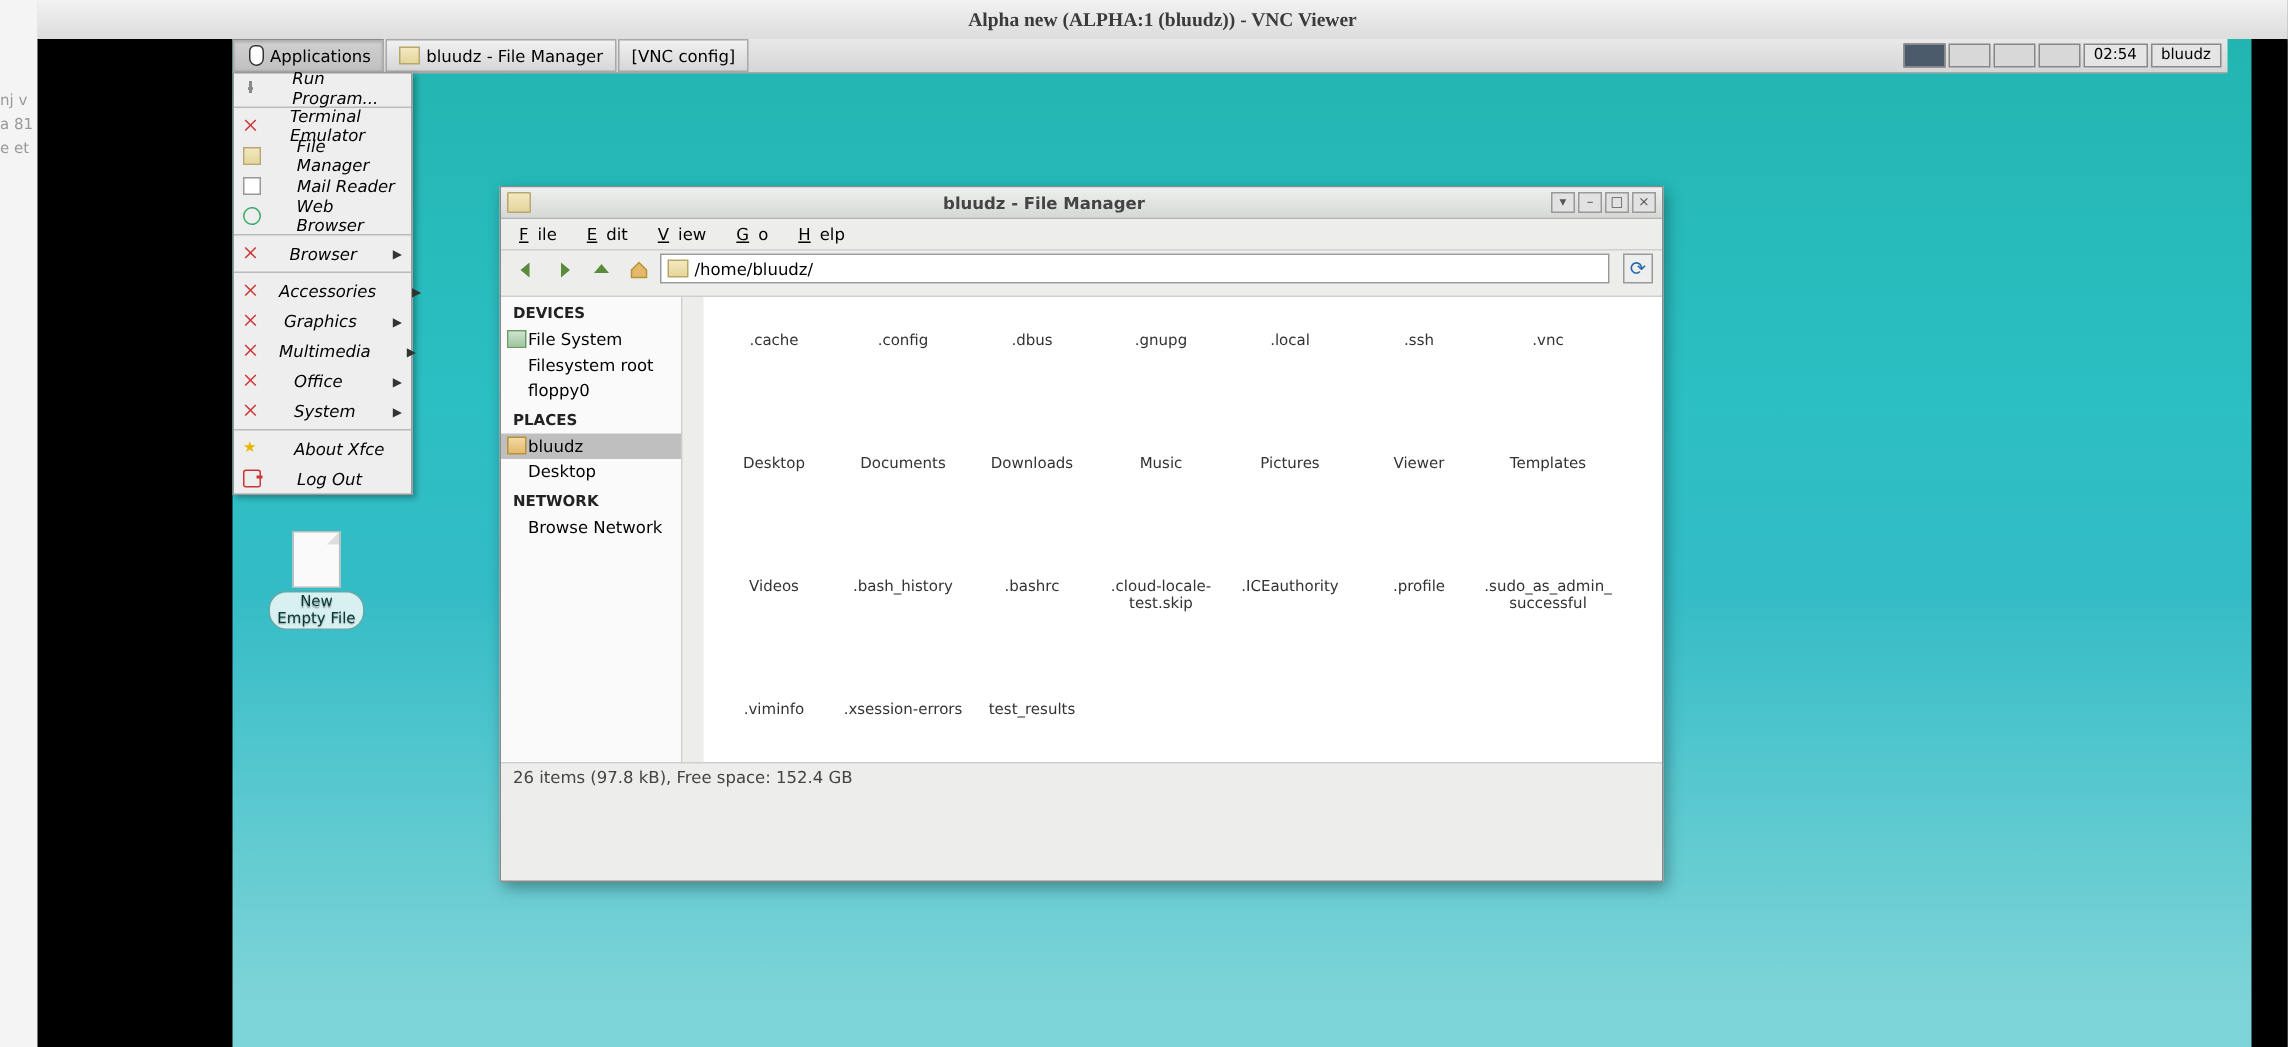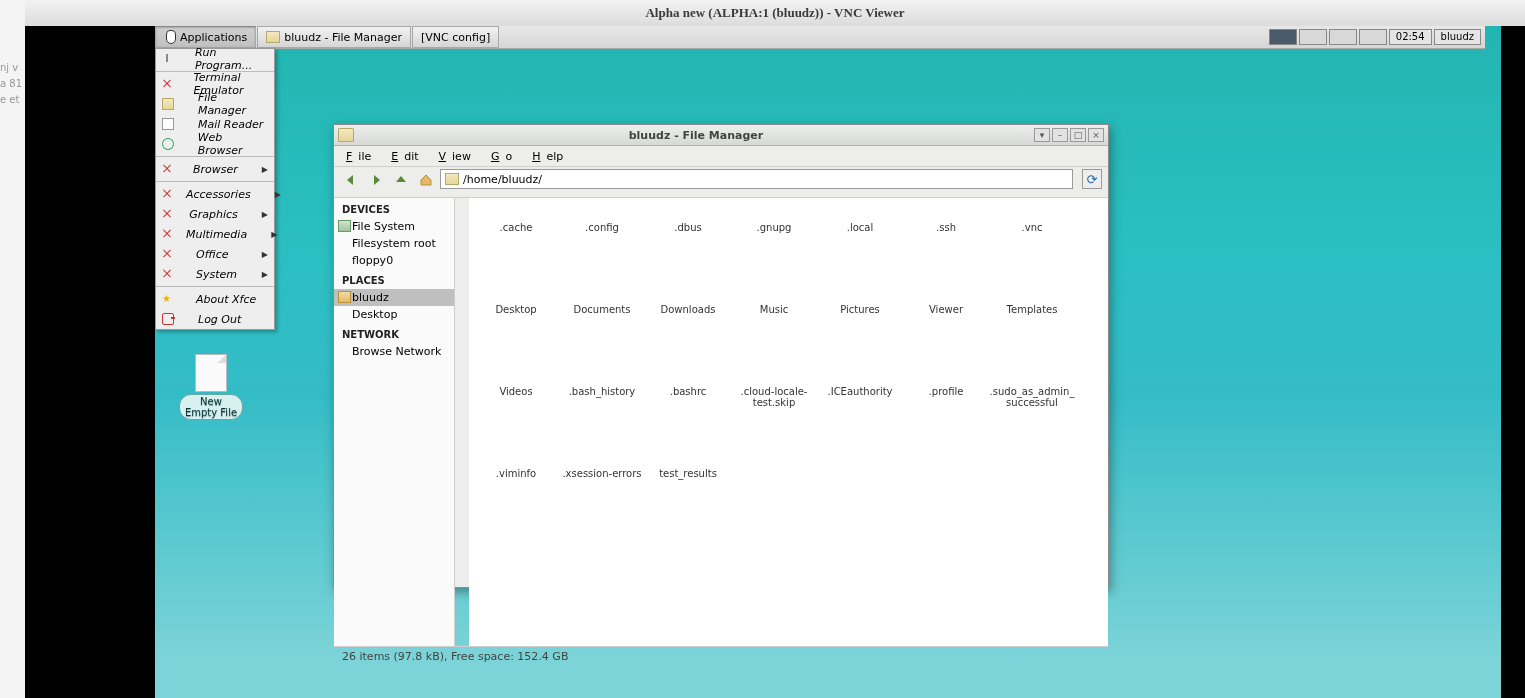--- a/index.html
+++ b/index.html
@@ -46,21 +46,21 @@
   .fm-title .wbtn{width:14px;height:12px;border:1px solid #999;background:#e2e2e2;margin-left:2px;font-size:9px;line-height:12px;text-align:center;color:#555;}
   .fm-menu{height:20px;display:flex;align-items:center;gap:2px;padding:0 6px;border-bottom:1px solid #cfcfcf;font-size:11px;}
   .fm-menu span{padding:2px 6px;cursor:default;}
   .fm-menu span u{text-decoration:underline;}
   .fm-tool{height:26px;display:flex;gap:3px;padding:2px 6px;border-bottom:1px solid #cfcfcf;}
   .tbtn{width:20px;height:20px;display:flex;align-items:center;justify-content:center;border:1px solid transparent;}
   .arrow-svg{width:14px;height:14px;}
   .path{flex:1;height:18px;border:1px solid #9a9a9a;background:#fff;display:flex;align-items:center;padding:0 4px;font-size:11px;}
   .path .tinyfolder{width:12px;height:10px;background:linear-gradient(#f3e8c0,#e5d69a);border:1px solid #b8a76a;margin-right:4px;}
   .refresh{width:18px;height:18px;margin-left:6px;border:1px solid #9a9a9a;background:#eee;display:flex;align-items:center;justify-content:center;color:#2a6aa8;font-size:13px;}
-  .fm-body{display:flex;height:448px;}
+  .fm-body{display:flex;height:310px;}
   .fm-side{width:120px;border-right:1px solid #cfcfcf;background:#fafafa;font-size:11px;overflow:hidden;}
   .fm-side .hdr{font-weight:bold;padding:6px 8px 3px;font-size:10px;color:#222;}
   .fm-side .sit{padding:2px 8px 2px 18px;position:relative;cursor:default;}
   .fm-side .sit.sel{background:#bfbfbf;}
   .fm-side .sit .sic{position:absolute;left:4px;top:2px;width:11px;height:10px;}
   .sic.drive{background:linear-gradient(#cfe3cf,#9fc69f);border:1px solid #6a9a6a;}
   .sic.home{background:linear-gradient(#f3d9a5,#e5b96a);border:1px solid #b8923a;}
   .fm-content{flex:1;background:#fff;padding:0 4px;display:flex;flex-wrap:wrap;align-content:flex-start;margin-left:14px;}
   .fitem{width:86px;height:58px;text-align:center;font-size:10px;color:#333;padding-top:24px;position:relative;cursor:default;overflow:hidden;word-break:break-word;}
   .fm-status{height:18px;border-top:1px solid #cfcfcf;padding:0 8px;display:flex;align-items:center;font-size:11px;color:#444;}

